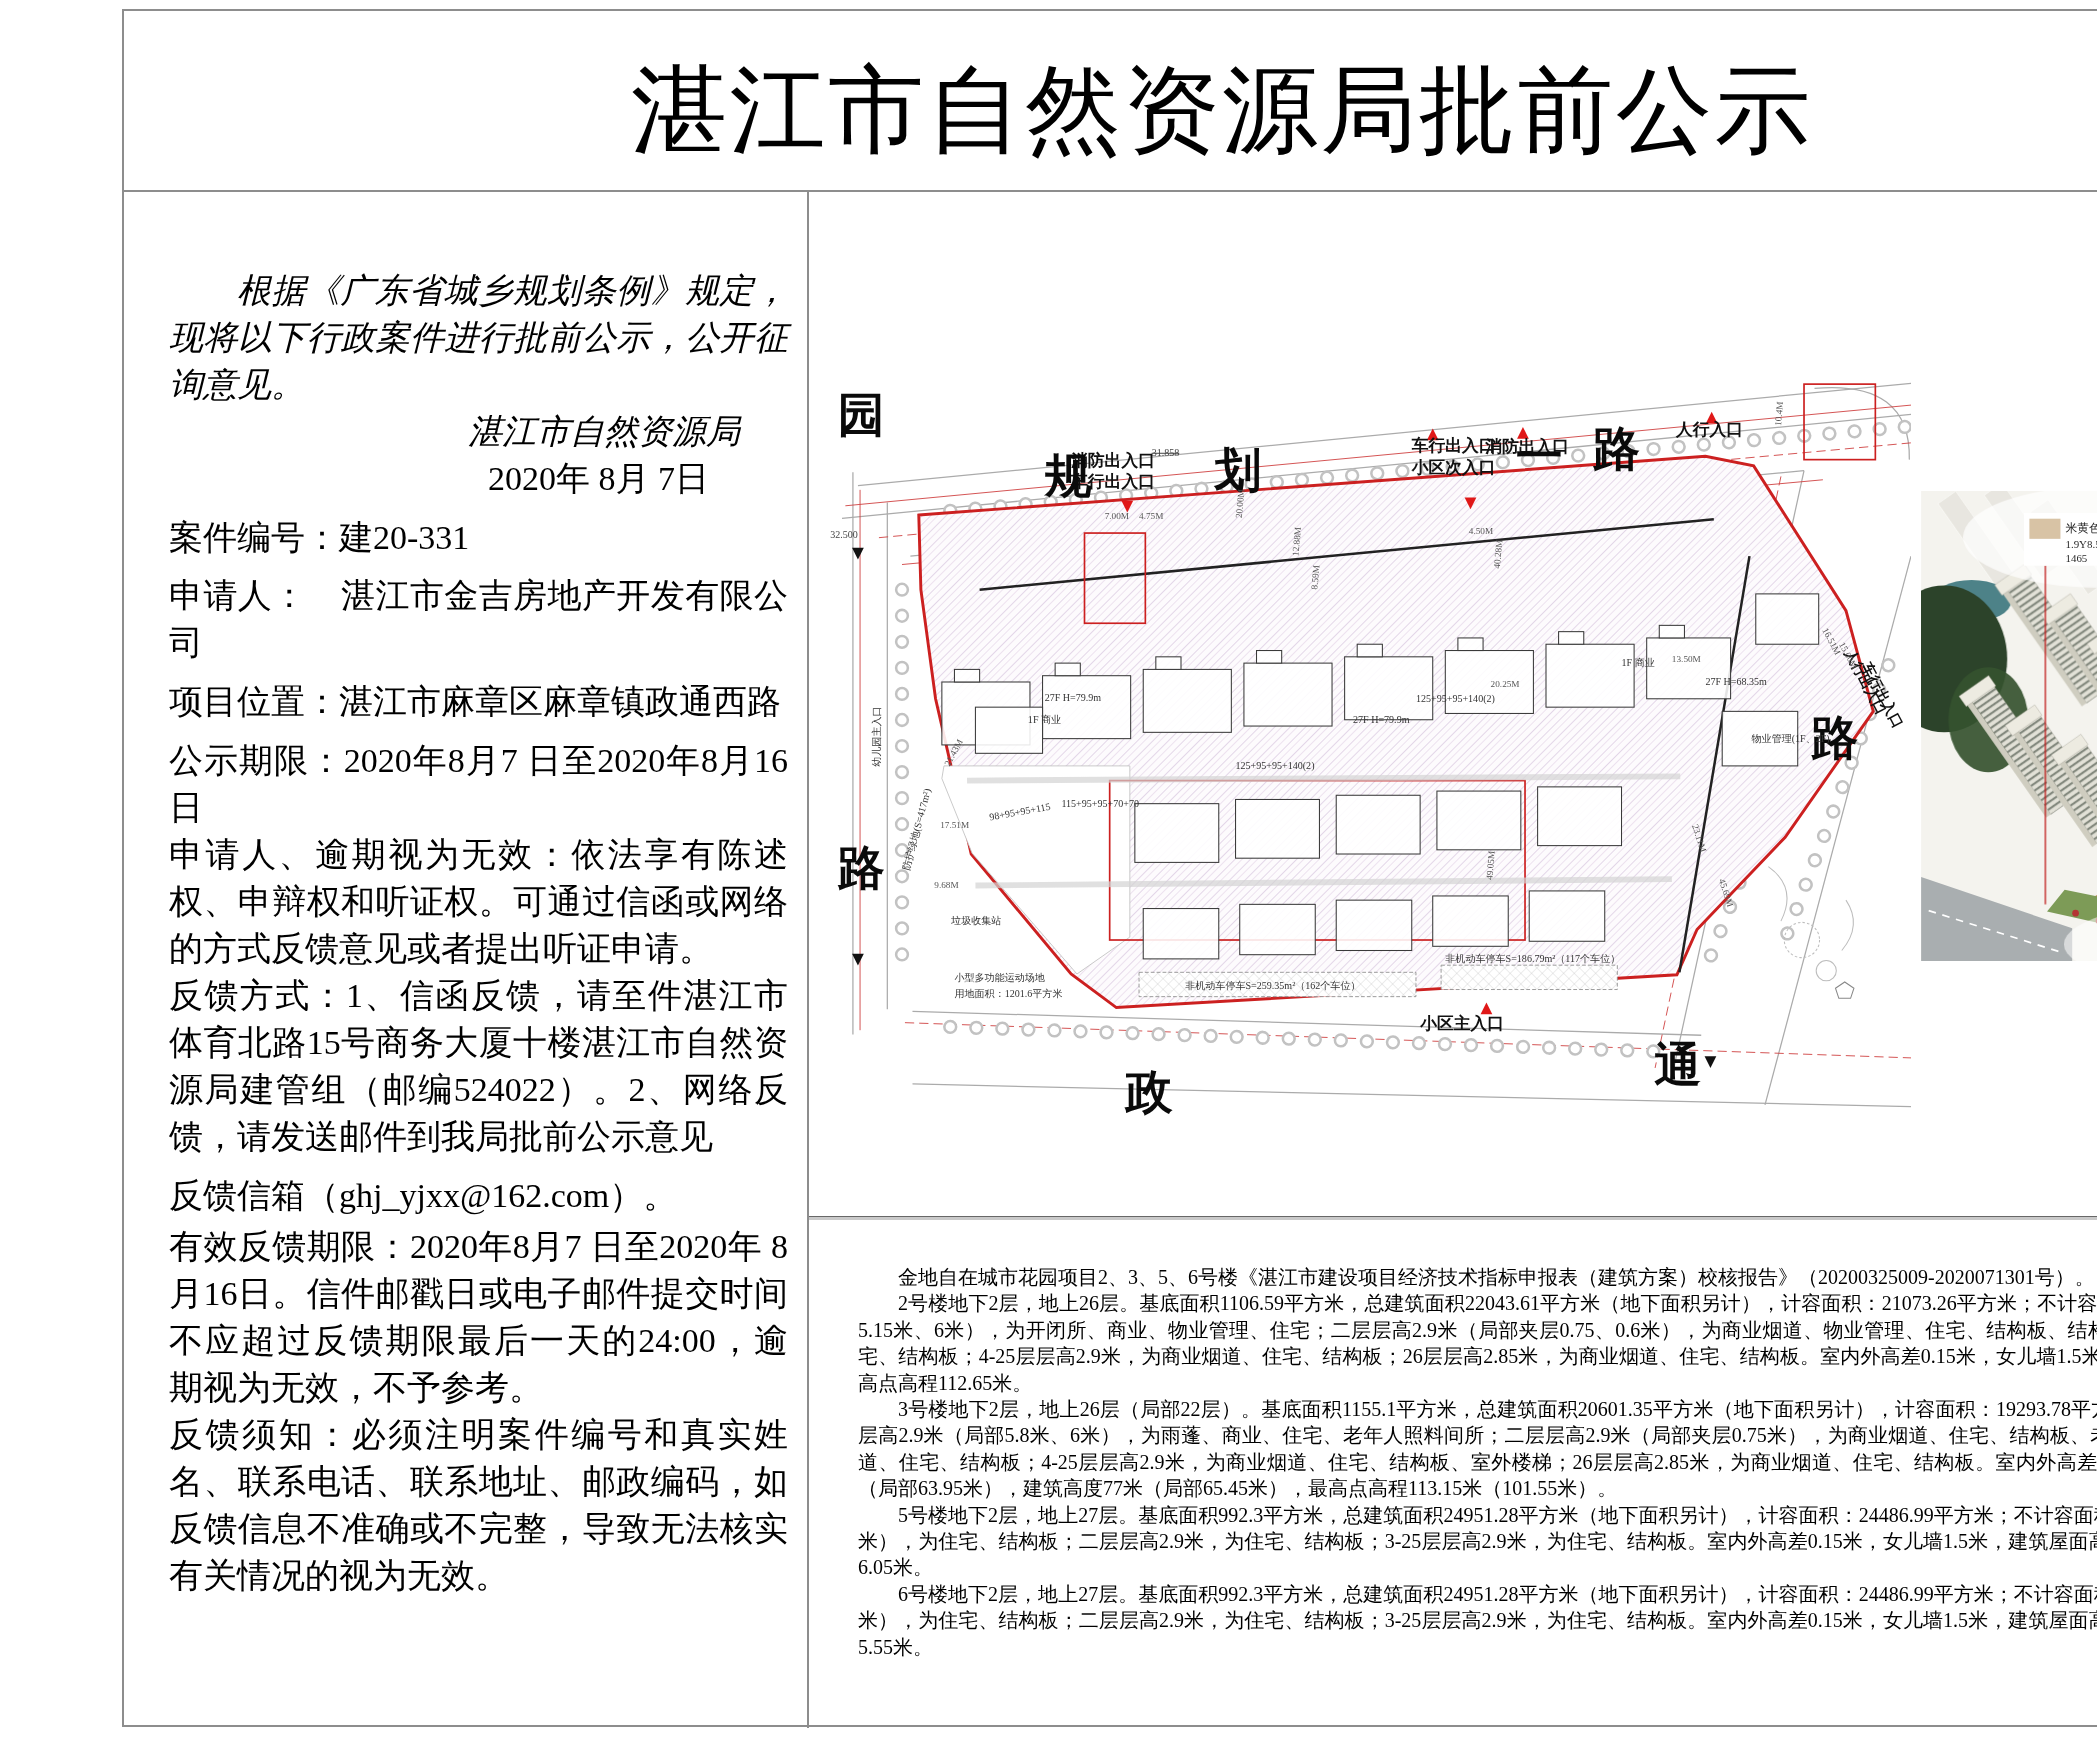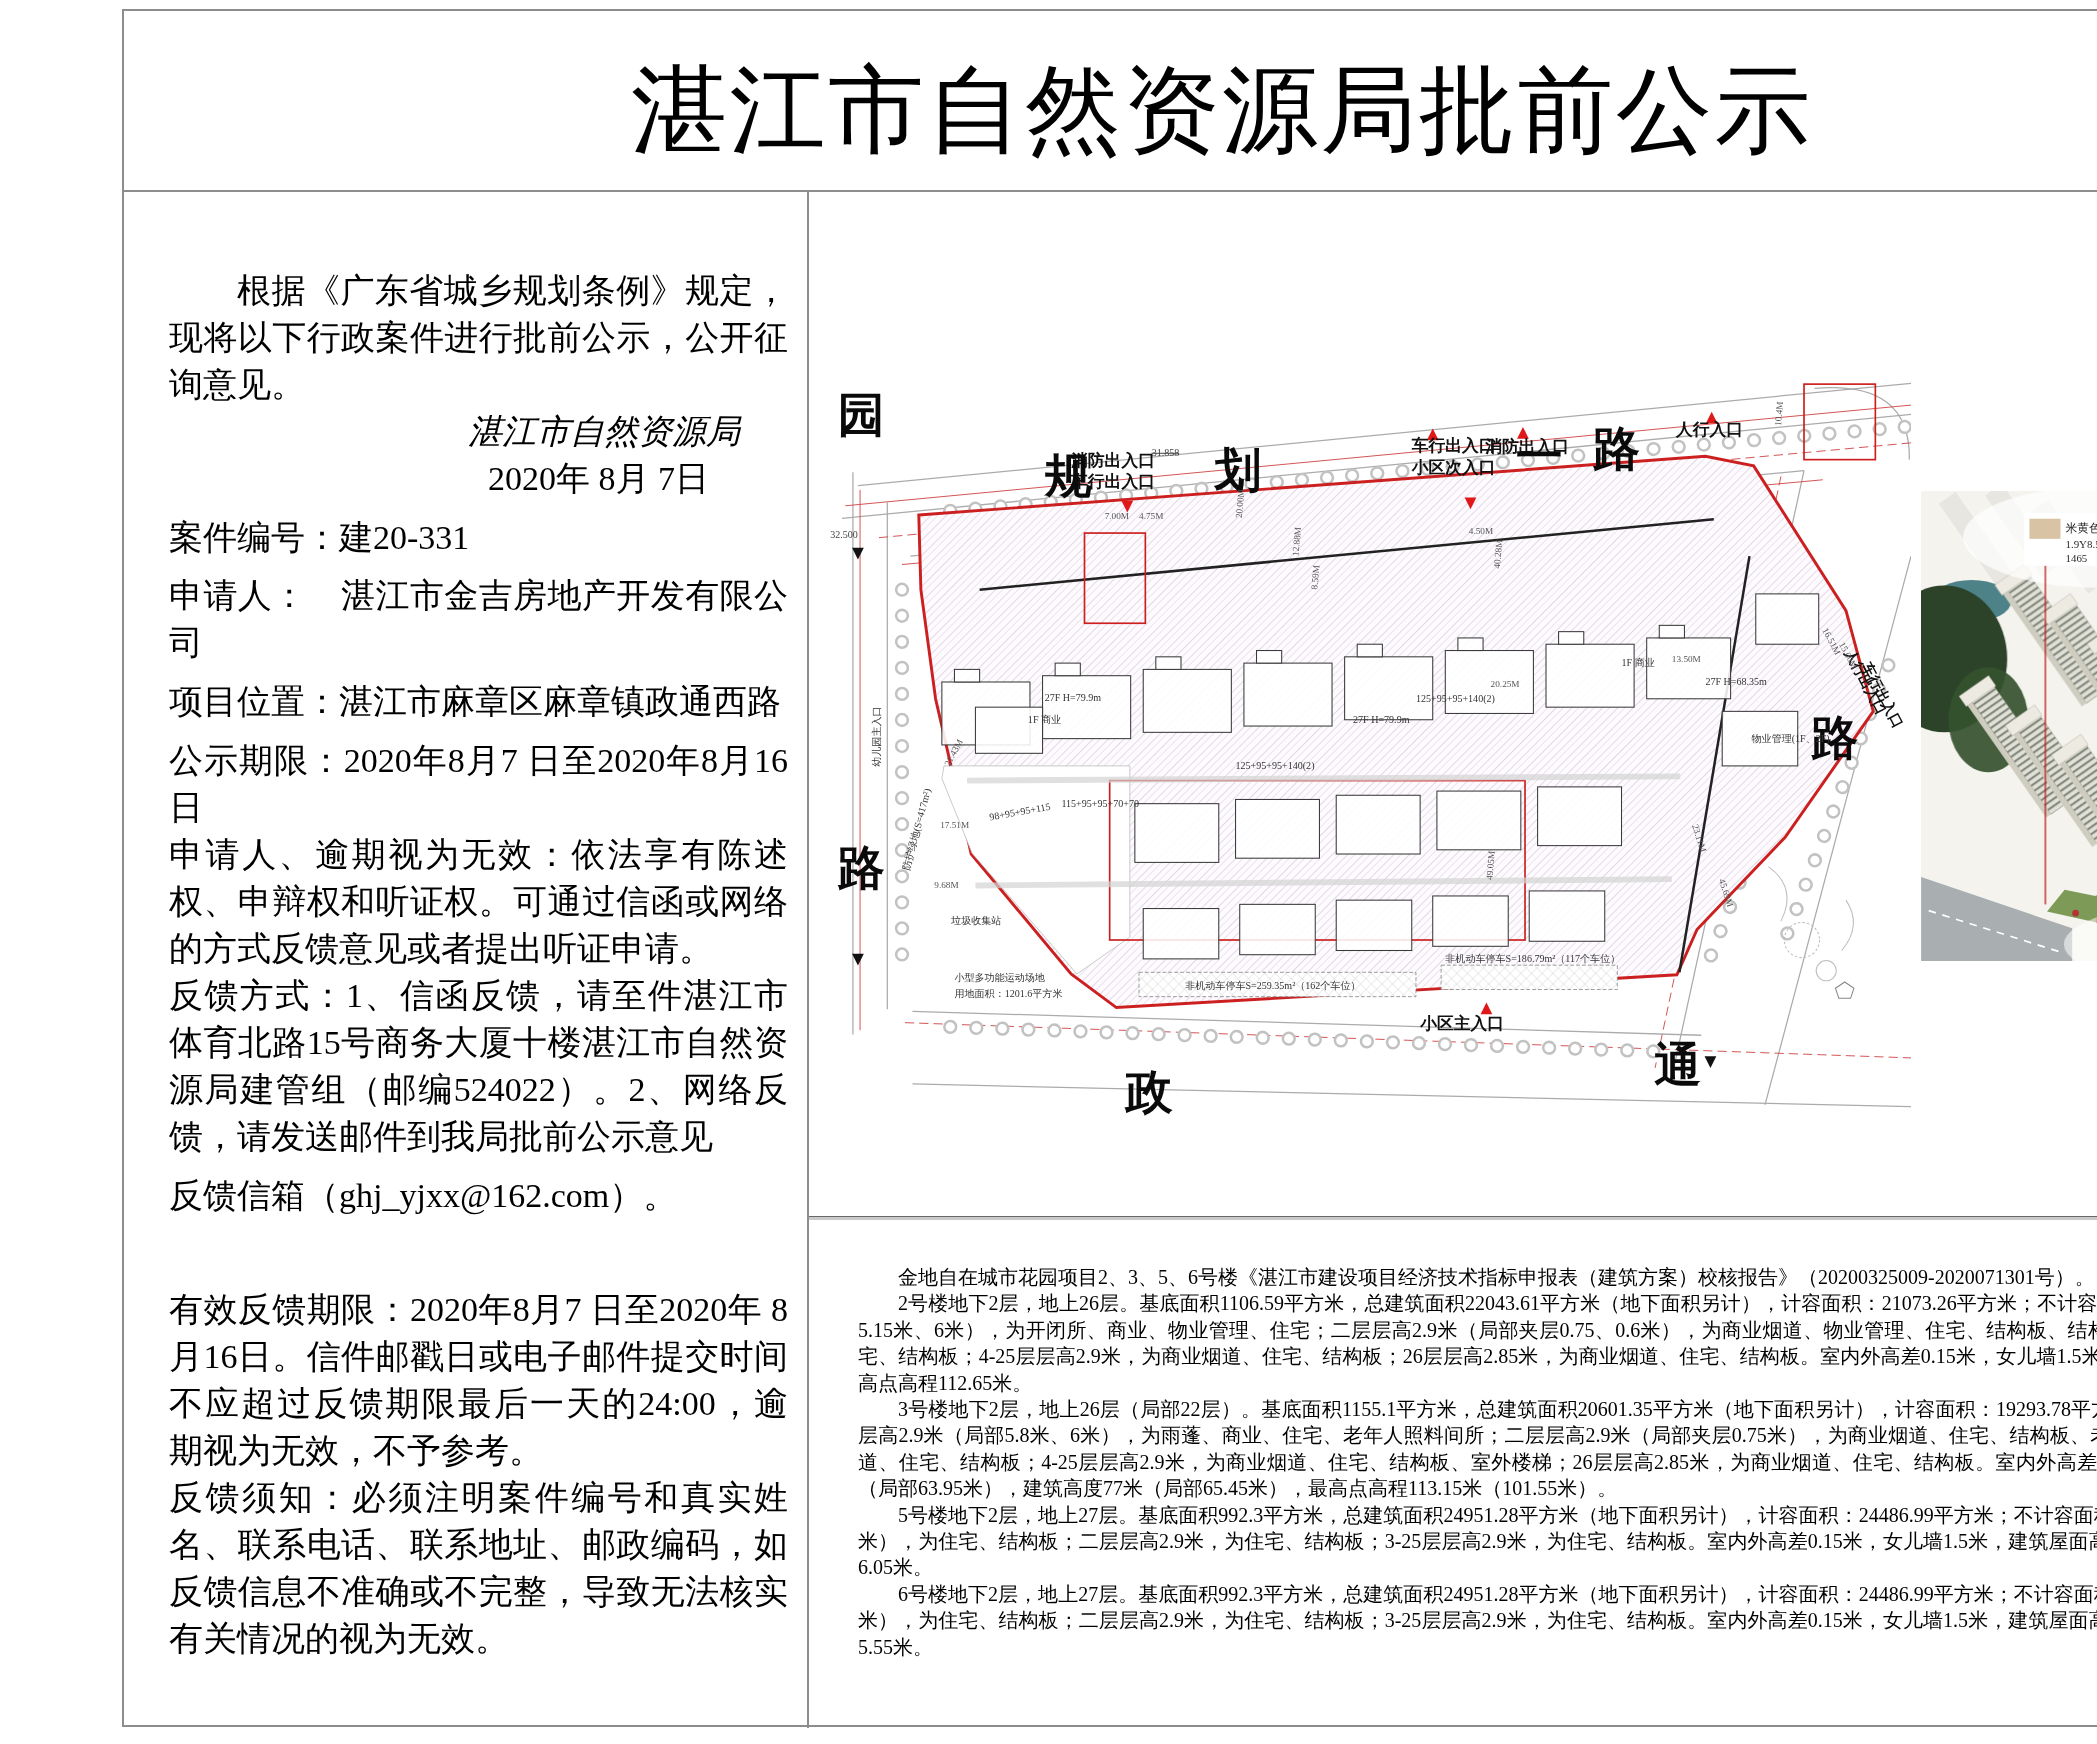--- a/index.html
+++ b/index.html
@@ -9,23 +9,23 @@
   
   #frame{left:122px;top:9.2px;width:2377px;height:1718px;border:2.1px solid #8d8d8d;box-sizing:border-box;}
   #divider-title{left:122px;top:190px;width:2377px;border-top:2.1px solid #8d8d8d;}
   #divider-col{left:807px;top:190px;height:1538px;border-left:2.1px solid #8d8d8d;}
   #divider-map{left:809px;top:1216px;width:1691px;height:2.5px;background:#c9c9c9;border-top:1.3px solid #676767;}
   
   #page-title{left:631px;top:47px;font-size:96px;font-weight:normal;letter-spacing:2.5px;white-space:nowrap;}
   
   .leftcol{left:169px;width:619px;font-size:34px;line-height:47px;text-align:justify;word-break:break-all;}
   #leftcol-1{top:267px;}
-  #leftcol-2{top:1286px;}
+  #leftcol-2{top:1223px;}
   .leftcol p{margin:0;}
-  .indent{text-indent:2em;}
+  .indent{text-indent:2em;font-style:italic;}
   .sig{margin-left:299px !important;white-space:nowrap;font-style:italic;}
   .sig2{margin-left:319px !important;white-space:nowrap;}
   .fld{margin-top:11.7px !important;}
   .gap-top{margin-top:12.6px !important;}
   
   #report{left:858px;top:1264px;width:1621px;font-size:20px;line-height:26.4px;text-align:justify;word-break:break-all;}
   #report p{margin:0;text-indent:2em;}
   
   text{font-family:"Liberation Serif","DejaVu Serif",serif;}
   .roadchar{font-size:112px;font-weight:bold;fill:#0a0a0a;}

